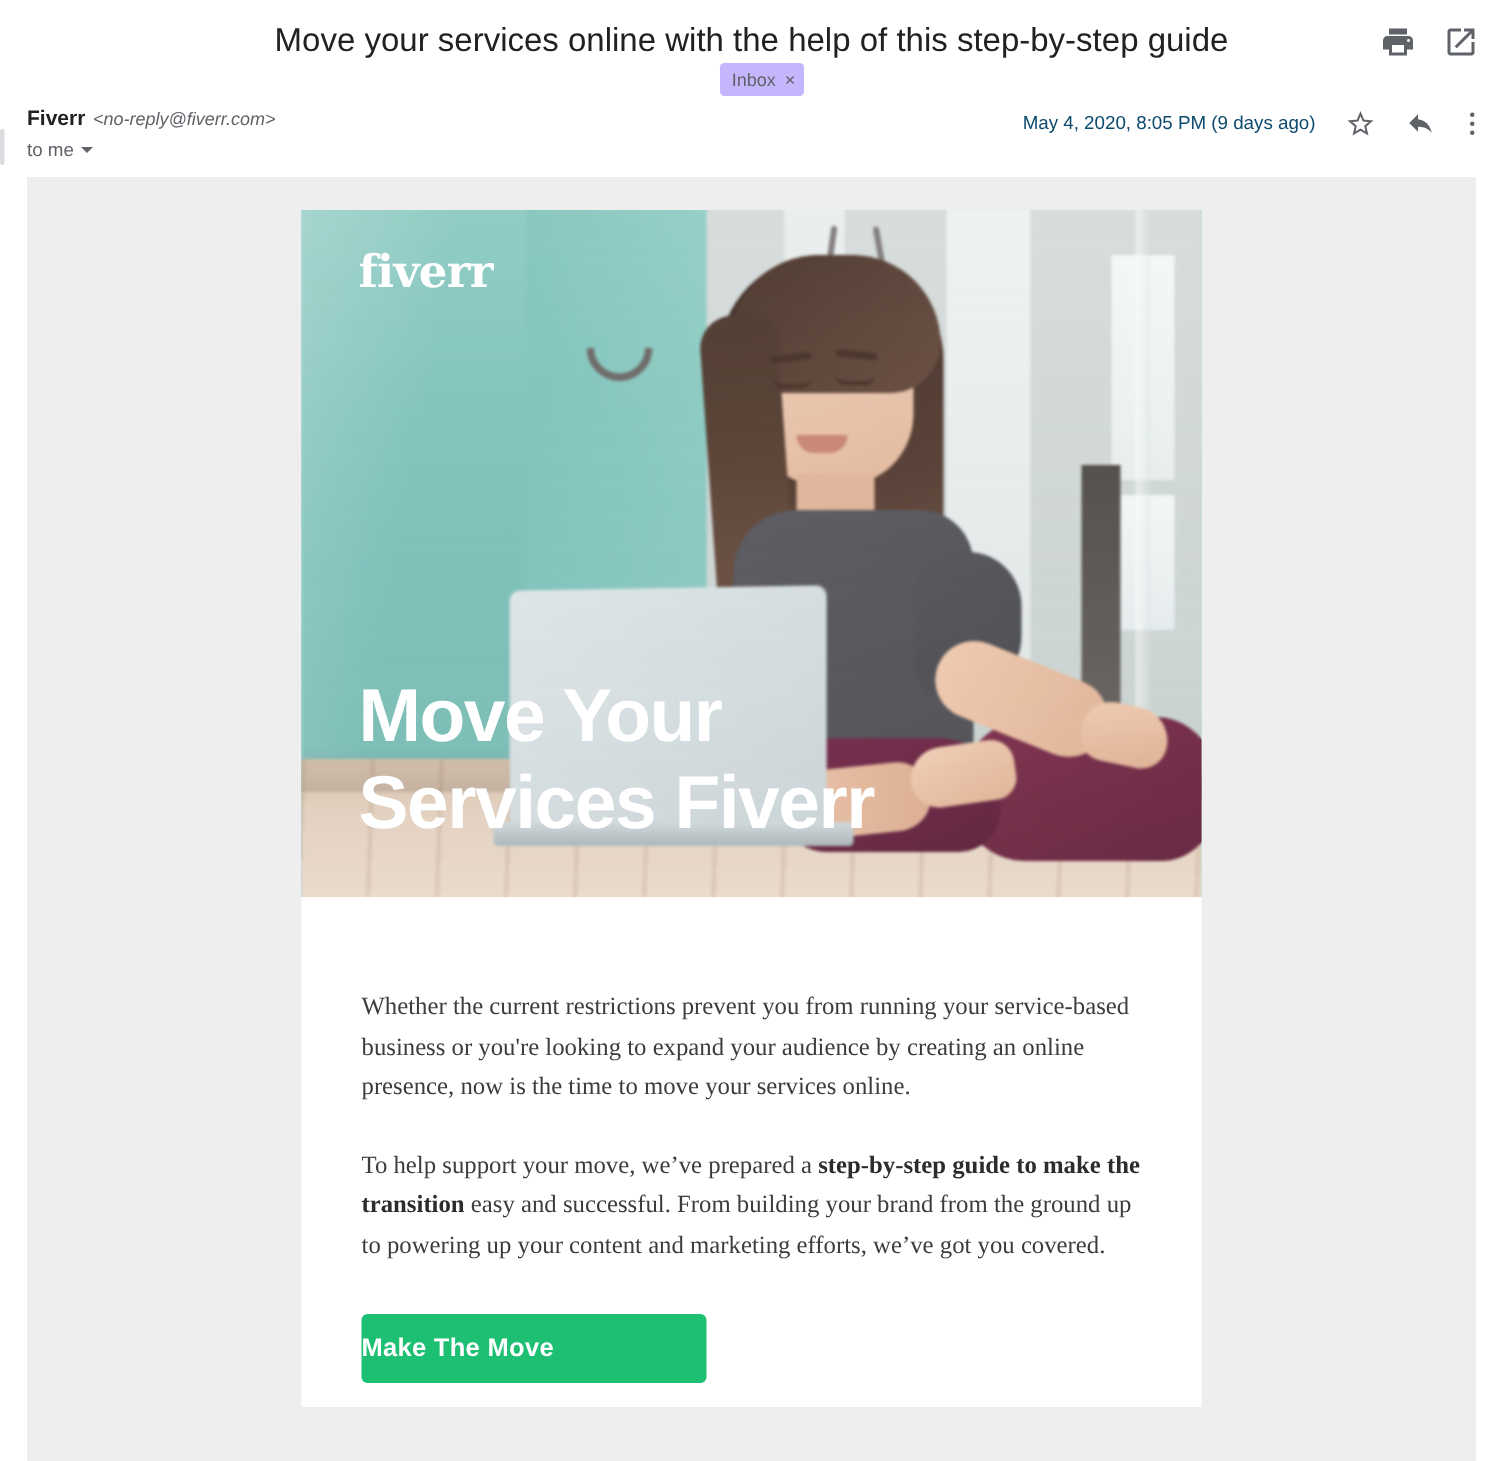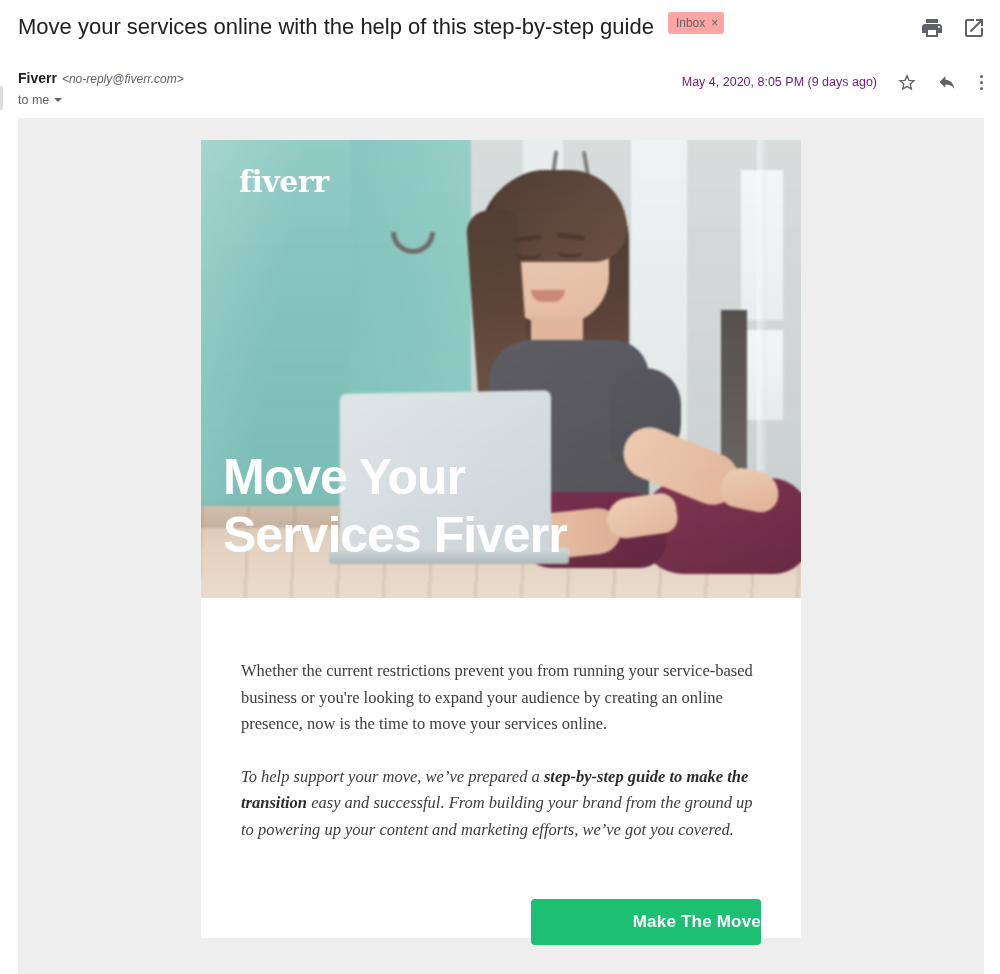--- a/index.html
+++ b/index.html
@@ -8,45 +8,45 @@
     background: #ffffff;
     font-family: "Liberation Sans", sans-serif;
     overflow: hidden;
   }
 
   
   .msg-header { position: relative; width: 1000px; height: 118px; background: #fff; }
 
   .subject-row {
     position: absolute; left: 18px; top: 12px; right: 16px;
-    display: flex; align-items: flex-start;
+    display: flex; align-items: center; flex-direction: column;
   }
   .subject-text {
     font-size: 22px; line-height: 30px; color: #202124;
     font-weight: 400; letter-spacing: 0px; white-space: nowrap;
   }
   .label-chip {
-    margin-left: 14px; background: #fca5a5; color: #5f6368;
+    margin-left: 14px; background: #c4b5fd; color: #5f6368;
     font-size: 12px; line-height: 12px; padding: 5px 6px 5px 8px;
     border-radius: 3px; display: inline-flex; align-items: center; gap: 6px;
     white-space: nowrap;
   }
   .label-chip .chip-x { font-size: 12px; color: #5f6368; cursor: pointer; }
 
   .header-icons { position: absolute; right: 14px; top: 16px; display: flex; gap: 18px; align-items: center; }
   .hdr-icon { width: 24px; height: 24px; display: block; fill: #5f6368; cursor: pointer; }
 
   .sender-row { position: absolute; left: 18px; top: 70px; display: flex; align-items: baseline; }
   .sender-name { font-size: 14px; font-weight: 700; color: #202124; }
   .sender-email { font-size: 12px; color: #5f6368; margin-left: 5px; font-style: italic; }
   .to-line { position: absolute; left: 18px; top: 93px; font-size: 12.5px; color: #5f6368; display: flex; align-items: center; gap: 5px; }
   .caret-down { width: 0; height: 0; border-left: 4px solid transparent; border-right: 4px solid transparent; border-top: 4px solid #5f6368; display: inline-block; }
 
   .meta-right { position: absolute; right: 14px; top: 72px; display: flex; align-items: center; gap: 20px; }
-  .date-text { font-size: 12.5px; color: #701a75; white-space: nowrap; }
+  .date-text { font-size: 12.5px; color: #0c4a6e; white-space: nowrap; }
   .act-icon { width: 20px; height: 20px; fill: #5f6368; cursor: pointer; display: block; }
   .dots { display: flex; flex-direction: column; gap: 3px; cursor: pointer; padding: 0 3px; }
   .dots i { width: 3px; height: 3px; background: #5f6368; border-radius: 50%; display: block; }
 
   
   .mail-backdrop {
     position: absolute; left: 18px; top: 118px;
     width: 966px; height: 856px; background: #eeeeee;
   }
   .mail-card {
@@ -127,35 +127,35 @@
   .hero-haze { position: absolute; inset: 0; background: linear-gradient(180deg, rgba(255,255,255,.05) 0%, rgba(255,255,255,0) 35%, rgba(255,255,255,.06) 100%); }
   .hero-blur { position: absolute; inset: 0; backdrop-filter: blur(1.2px); }
 
   
   .hero-logo {
     position: absolute; left: 38px; top: 24px;
     font-family: "DejaVu Serif", serif; font-weight: 700;
     font-size: 30px; color: #ffffff; letter-spacing: -0.5px;
   }
   .hero-headline {
-    position: absolute; left: 22px; bottom: 34px;
+    position: absolute; left: 38px; bottom: 34px;
     font-size: 50px; font-weight: 700; line-height: 58px;
     color: #ffffff; letter-spacing: -1px;
   }
 
   
   .card-body { padding: 60px 40px 0 40px; }
   .body-p {
     font-family: "Liberation Serif", serif;
     font-size: 16.5px; line-height: 26.5px; color: #3c3c3c;
   }
-  .body-p + .body-p { margin-top: 26px; font-style: italic; }
+  .body-p + .body-p { margin-top: 26px; }
   .body-p b { font-weight: 700; color: #2c2c2c; }
 
-  .cta-wrap { text-align: right; margin-top: 56px; }
+  .cta-wrap { text-align: left; margin-top: 33px; }
   .cta-btn {
     display: inline-block; width: 230px; height: 46px; line-height: 46px;
     background: #1dbf73; color: #ffffff; font-size: 17px; font-weight: 700;
     border-radius: 4px; text-decoration: none; border: none; cursor: pointer;
     font-family: "Liberation Sans", sans-serif; letter-spacing: .2px;
   }
 
   
   .left-sliver { position: absolute; left: 0; top: 86px; width: 3px; height: 24px; background: #dadce0; border-radius: 2px; }
 </style>

